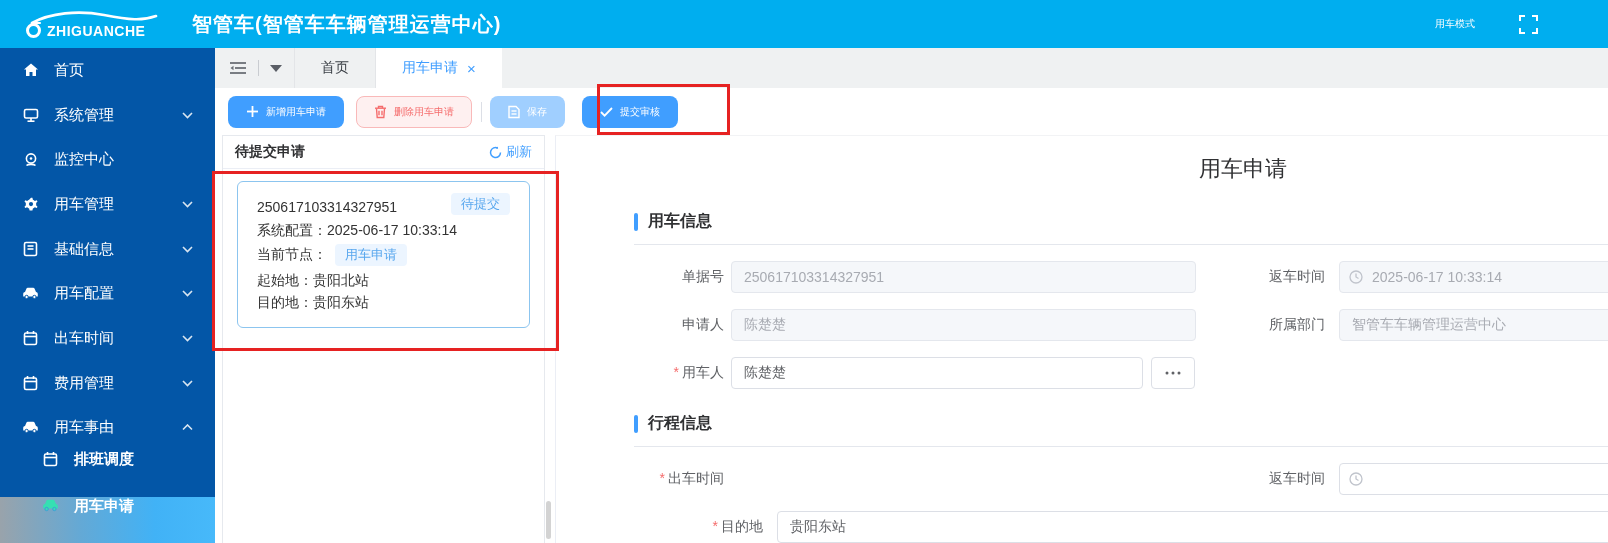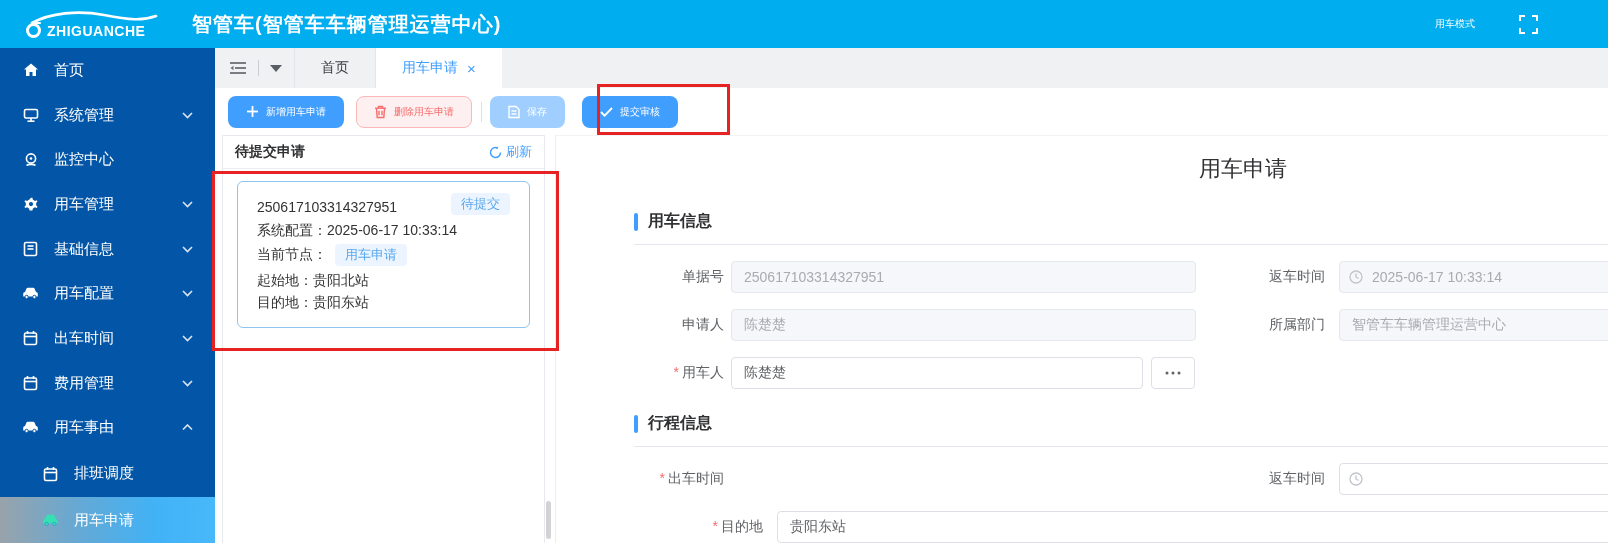--- a/index.html
+++ b/index.html
@@ -18,21 +18,21 @@
   .topbar-right { margin-left:auto; display:flex; align-items:center; gap:44px; padding-right:70px; }
   .mode-label { font-size:10px; }
   .fs-icon { cursor:pointer; display:flex; }
 
   
   .sidebar { position:absolute; top:48px; left:0; bottom:0; width:215px; background:#0356a7; overflow:hidden; }
   .side-item { height:44.7px; display:flex; align-items:center; padding:0 22px; color:#fff; font-size:15px; cursor:pointer; }
   .side-item .s-icon { width:17px; height:17px; margin-right:15px; display:flex; align-items:center; justify-content:center; flex:none; }
   .side-item svg { display:block; }
   .chev { margin-left:auto; opacity:.85; display:flex; }
-  .side-sub { height:47px; display:flex; align-items:center; padding:0 22px 0 42px; color:#fff; font-size:15px; cursor:pointer; }
+  .side-sub { height:47px; display:flex; align-items:flex-start; padding:0 22px 0 42px; color:#fff; font-size:15px; cursor:pointer;font-weight:bold; }
   .side-sub .s-icon { width:17px; height:17px; margin-right:15px; display:flex; align-items:center; justify-content:center; flex:none; }
   .side-sub.active { background:linear-gradient(to right,#99a3ab,#63a9d6 38%,#41b2f6 72%,#47b9fa); }
 
   
   .content { position:absolute; left:215px; top:48px; right:0; bottom:0; display:flex; flex-direction:column; background:#fff; }
 
   .tabbar { height:40px; background:#eff1f2; display:flex; align-items:stretch; flex:none; }
   .tab-tools { display:flex; align-items:center; gap:11px; padding:0 12px 0 14px; }
   .tool-sep { width:1px; height:16px; background:#c9ccd1; }
   .caret-down { width:0; height:0; border-left:6px solid transparent; border-right:6px solid transparent; border-top:7px solid #5a5e66; cursor:pointer; }

